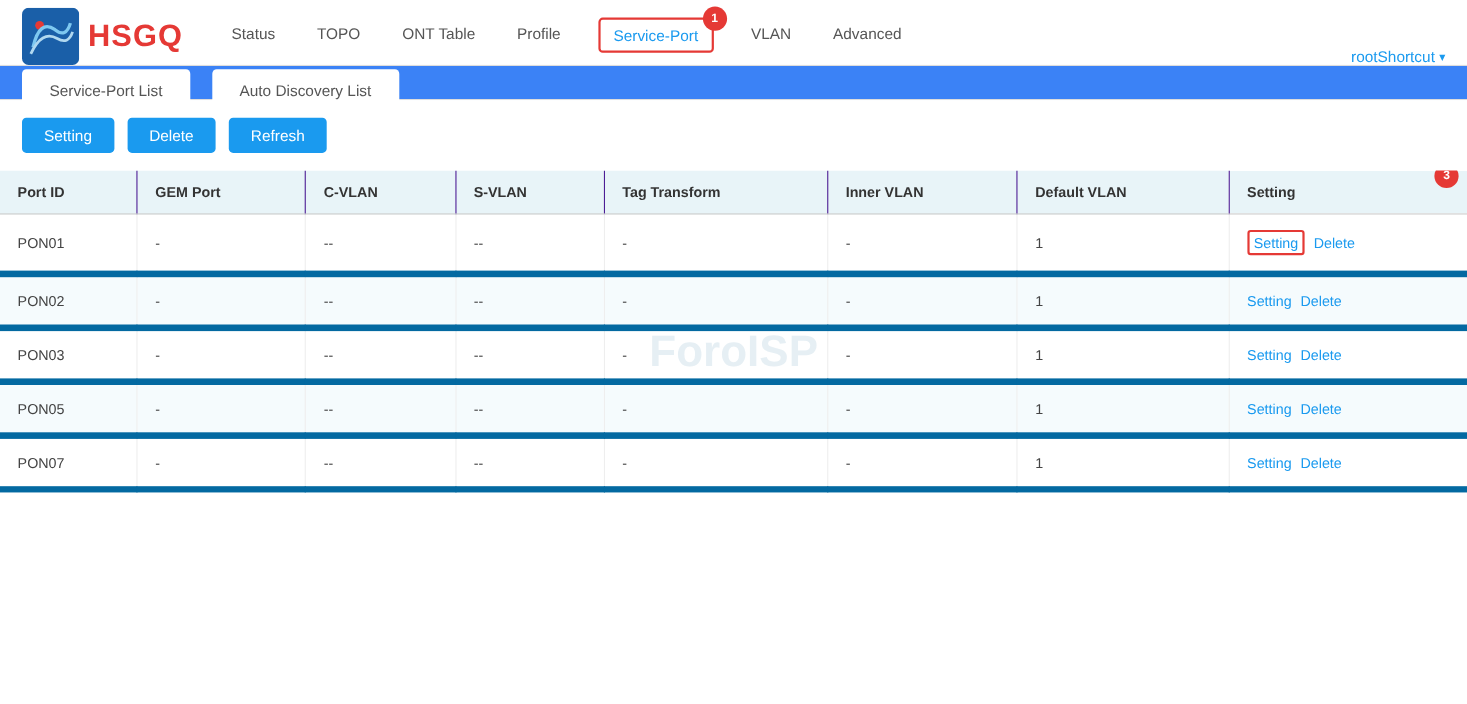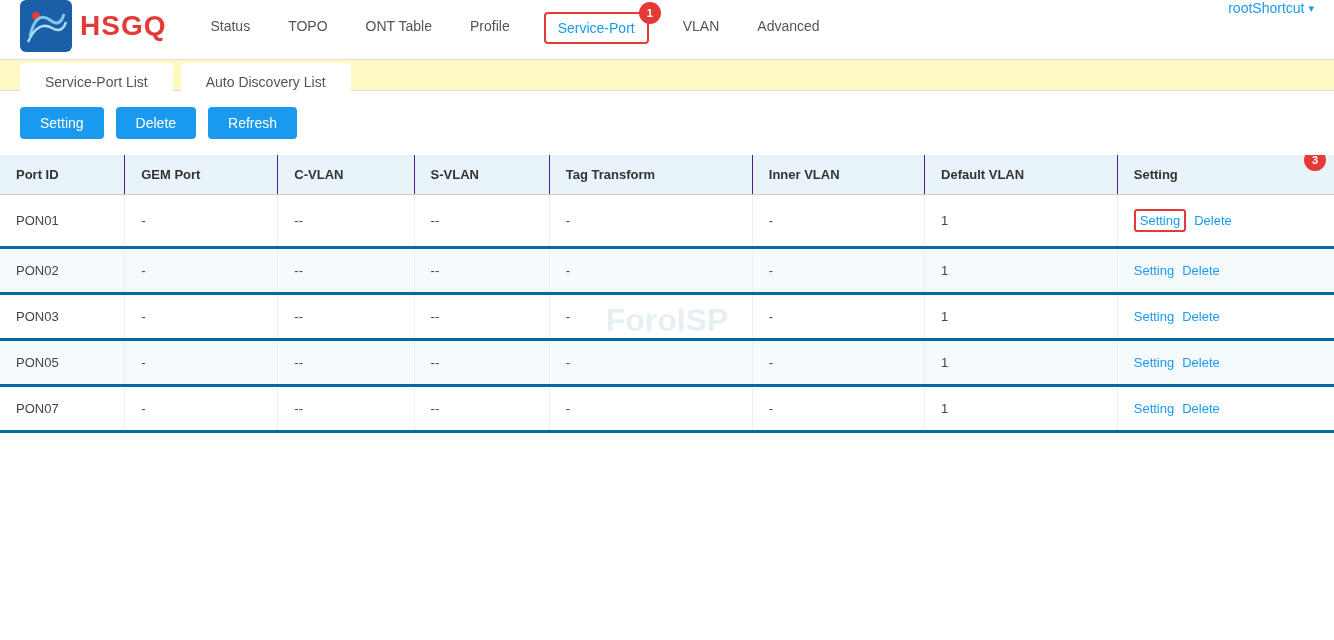--- a/index.html
+++ b/index.html
@@ -1,21 +1,21 @@
 <!DOCTYPE html>
 <html><head>
   <meta charset="utf-8">
   <style>
     * { margin: 0; padding: 0; box-sizing: border-box; }
     body { font-family: Arial, sans-serif; font-size: 14px; background: #fff; color: #333; }
 
     
     .header {
       display: flex;
-      align-items: flex-start;
+      align-items: flex-end;
       border-bottom: 1px solid #ddd;
       padding: 0 20px;
       height: 60px;
       background: #fff;
     }
     .logo-area {
       display: flex;
       align-items: center;
       margin-right: 40px;
     }
@@ -81,22 +81,22 @@
       font-weight: bold;
       position: relative;
     }
 
     
     .tabs-bar {
       display: flex;
       align-items: center;
       padding: 14px 20px 0;
       border-bottom: 1px solid #ddd;
-      background: #fef9c3;
-      gap: 4px;
+      background: #3b82f6;
+      gap: 16px;
     }
     .tab-item {
       padding: 10px 24px;
       font-size: 14px;
       color: #555;
       cursor: pointer;
       border: 1px solid transparent;
       border-radius: 4px 4px 0 0;
       margin-right: 4px;
       background: #fff;
@@ -161,21 +161,21 @@
       text-align: left;
       font-weight: bold;
       font-size: 13px;
       color: #333;
       border-bottom: 1px solid #ccc;
       border-right: 1px solid #4c1d95;
       white-space: nowrap;
     }
     thead th:last-child { border-right: none; }
     tbody tr {
-      border-bottom: 3px solid #0369a1;
+      border-bottom: 6px solid #0369a1;
     }
     tbody tr:nth-child(even) { background: #f5fbfd; }
     tbody tr:nth-child(odd) { background: #fff; }
     tbody td {
       padding: 14px 16px;
       font-size: 13px;
       color: #444;
       border-right: 1px solid #eee;
     }
     tbody td:last-child { border-right: none; }
@@ -194,21 +194,21 @@
       border-radius: 3px;
       padding: 2px 4px;
     }
 
     
     .watermark {
       position: fixed;
       top: 50%;
       left: 50%;
       transform: translate(-50%, -50%);
-      font-size: 32px;
+      font-size: 40px;
       color: rgba(200, 220, 230, 0.45);
       pointer-events: none;
       z-index: 9999;
       white-space: nowrap;
       font-weight: bold;
     }
   </style>
 </head>
 <body>
 

